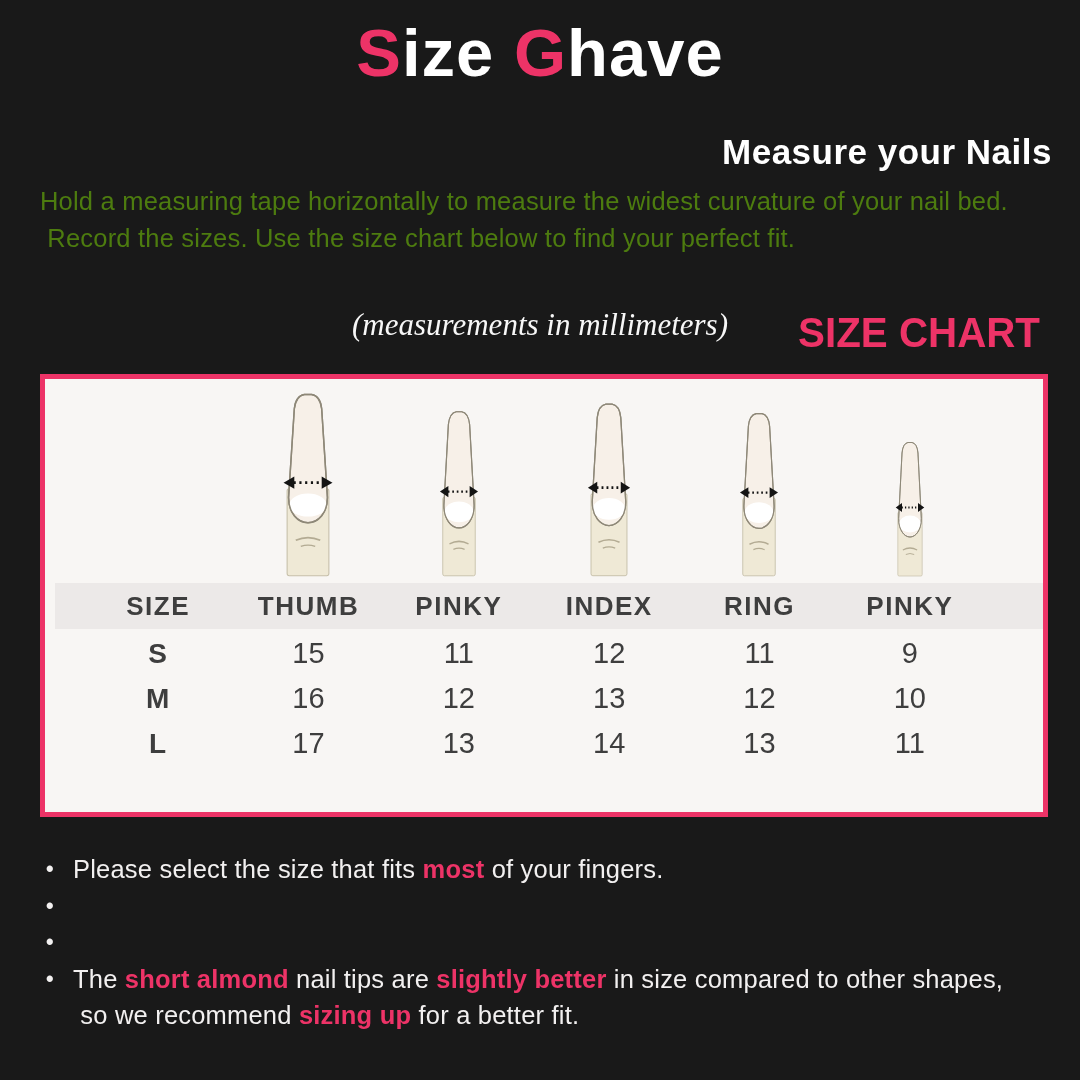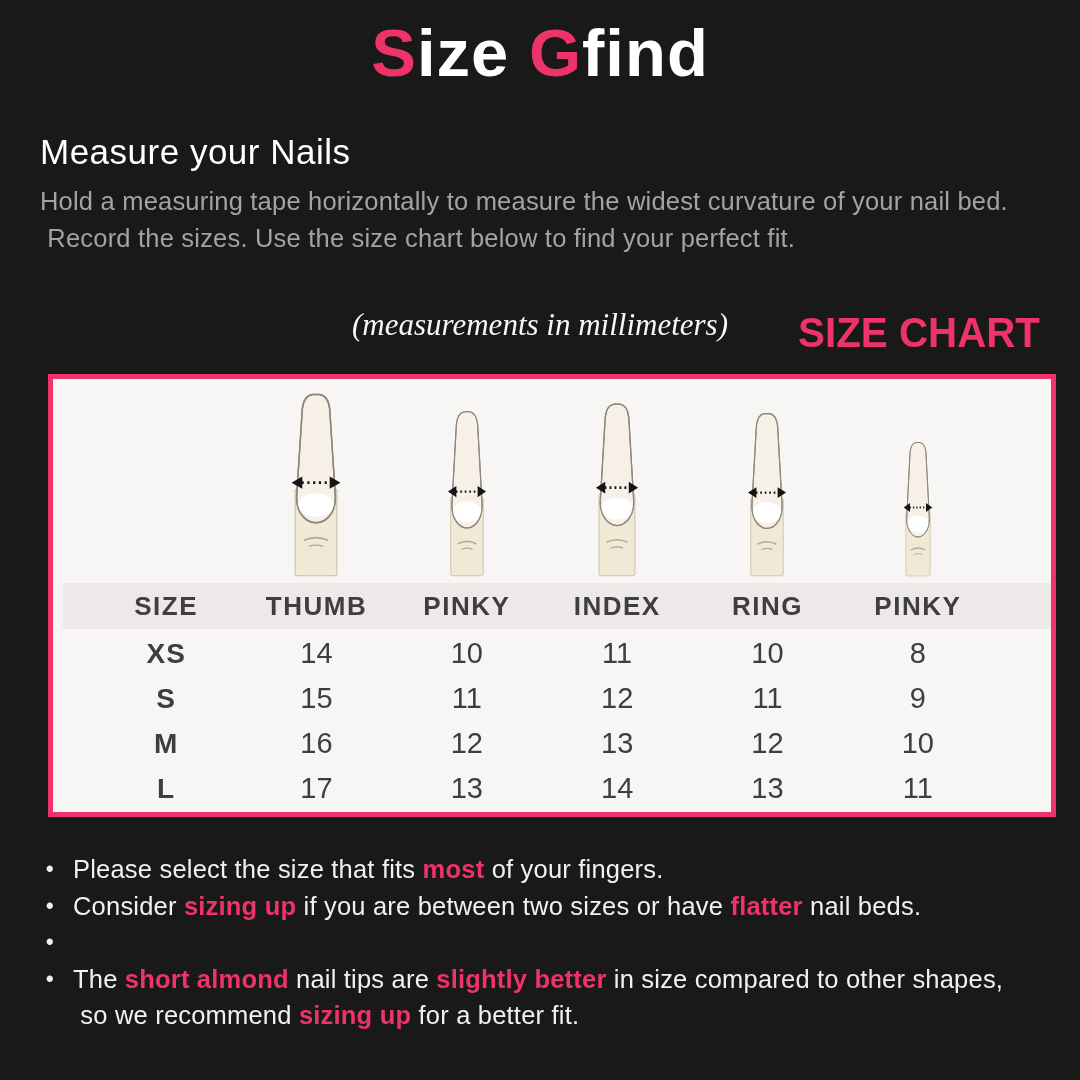--- a/index.html
+++ b/index.html
@@ -19,39 +19,39 @@
   .title{
     position:absolute;top:14px;left:50%;transform:translateX(-50%);
     font-size:67px;font-weight:800;letter-spacing:1px;white-space:nowrap;margin:0;
   }
   .title .hl{color:var(--accent);}
   
   .logo{position:absolute;top:10px;right:22px;width:205px;height:115px;}
   .logo svg{display:block;width:100%;height:100%;}
   
   .intro{position:absolute;left:40px;top:132px;width:1012px;}
-  .intro h2{margin:0;font-size:35px;font-weight:400;letter-spacing:0.5px;}
+  .intro h2{margin:0;font-size:35px;font-weight:700;letter-spacing:0.5px;text-align:right;}
   .intro p{margin:11px 0 0 0;font-size:25.5px;line-height:37px;font-weight:400;
-    color:#a3a3a3;white-space:pre-wrap;letter-spacing:0.2px;}
+    color:#4d7c0f;white-space:pre-wrap;letter-spacing:0.2px;}
   .intro p.l2{margin-top:0;}
   
   .unit-note{
     position:absolute;top:307px;left:50%;transform:translateX(-50%);
     font-family:"Liberation Serif",serif;font-style:italic;
     font-size:31px;color:#F7F7F7;white-space:nowrap;
   }
   .chart-title{
     position:absolute;top:309px;right:40px;
     font-size:42px;font-weight:800;color:var(--accent);
     letter-spacing:0px;transform:scaleX(0.96);transform-origin:right center;
     white-space:nowrap;
   }
   
   .panel{
-    position:absolute;left:48px;top:374px;width:1008px;height:443px;
+    position:absolute;left:40px;top:374px;width:1008px;height:443px;
     box-sizing:border-box;border:5px solid var(--accent);
     background:var(--panel);
     padding-left:10px;
   }
   .fingers{
     height:204px;display:flex;align-items:flex-end;
     padding:0 58px 6px 28px;box-sizing:border-box;
   }
   .fcell{flex:1 1 0;display:flex;justify-content:center;align-items:flex-end;}
   .fcell svg{display:block;}
@@ -76,21 +76,21 @@
     color:#F2F0F0;letter-spacing:0.2px;}
   .notes .dot{flex:none;width:12px;text-align:center;font-size:23px;}
   .notes .ntext{white-space:pre-wrap;}
   .notes .hl{color:var(--accent);font-weight:700;text-align:right;}
 </style>
 </head>
 <body>
 
 <div class="page" style="--accent: #ED3367; --bg: #191919; --panel: #F8F6F4; --band: #ECE9E8; --tabletext: #3E3E3E;">
 
-  <h1 class="title" id="page-title"><span class="hl">S</span><span>ize </span><span class="hl">G</span><span>find</span></h1>
+  <h1 class="title" id="page-title"><span class="hl">S</span><span>ize </span><span class="hl">G</span><span>have</span></h1>
 
 
   <section class="intro">
     <h2>Measure your Nails</h2>
     <p>Hold a measuring tape horizontally to measure the widest curvature of your nail bed.</p>
     <p class="l2"> Record the sizes. Use the size chart below to find your perfect fit.</p>
   </section>
 
   <div class="unit-note">(measurements in millimeters)</div>
   <div class="chart-title">SIZE CHART</div>
@@ -200,28 +200,20 @@
               <th>RING</th>
               <th>PINKY</th>
             </tr>
           </tbody>
       </table>
     </div>
     <div class="rows">
       <table>
         <tbody id="body-rows">
             <tr>
-              <th>XS</th>
-              <td>14</td>
-              <td>10</td>
-              <td>11</td>
-              <td>10</td>
-              <td>8</td>
-            </tr>
-            <tr>
               <th>S</th>
               <td>15</td>
               <td>11</td>
               <td>12</td>
               <td>11</td>
               <td>9</td>
             </tr>
             <tr>
               <th>M</th>
               <td>16</td>
@@ -243,21 +235,20 @@
     </div>
   </section>
 
   <ul class="notes" id="notes">
       <li>
         <span class="dot">•</span>
         <span class="ntext"><span>Please select the size that fits </span><span class="hl">most</span><span> of your fingers.</span></span>
       </li>
       <li>
         <span class="dot">•</span>
-        <span class="ntext"><span>Consider </span><span class="hl">sizing up</span><span> if you are between two sizes or have </span><span class="hl">flatter</span><span> nail beds.</span></span>
       </li>
       <li>
         <span class="dot">•</span>
       </li>
       <li>
         <span class="dot">•</span>
         <span class="ntext"><span>The </span><span class="hl">short almond</span><span> nail tips are </span><span class="hl">slightly better</span><span> in size compared to other shapes,</span><br><span> so we recommend </span><span class="hl">sizing up</span><span> for a better fit.</span></span>
       </li>
     </ul>
 

